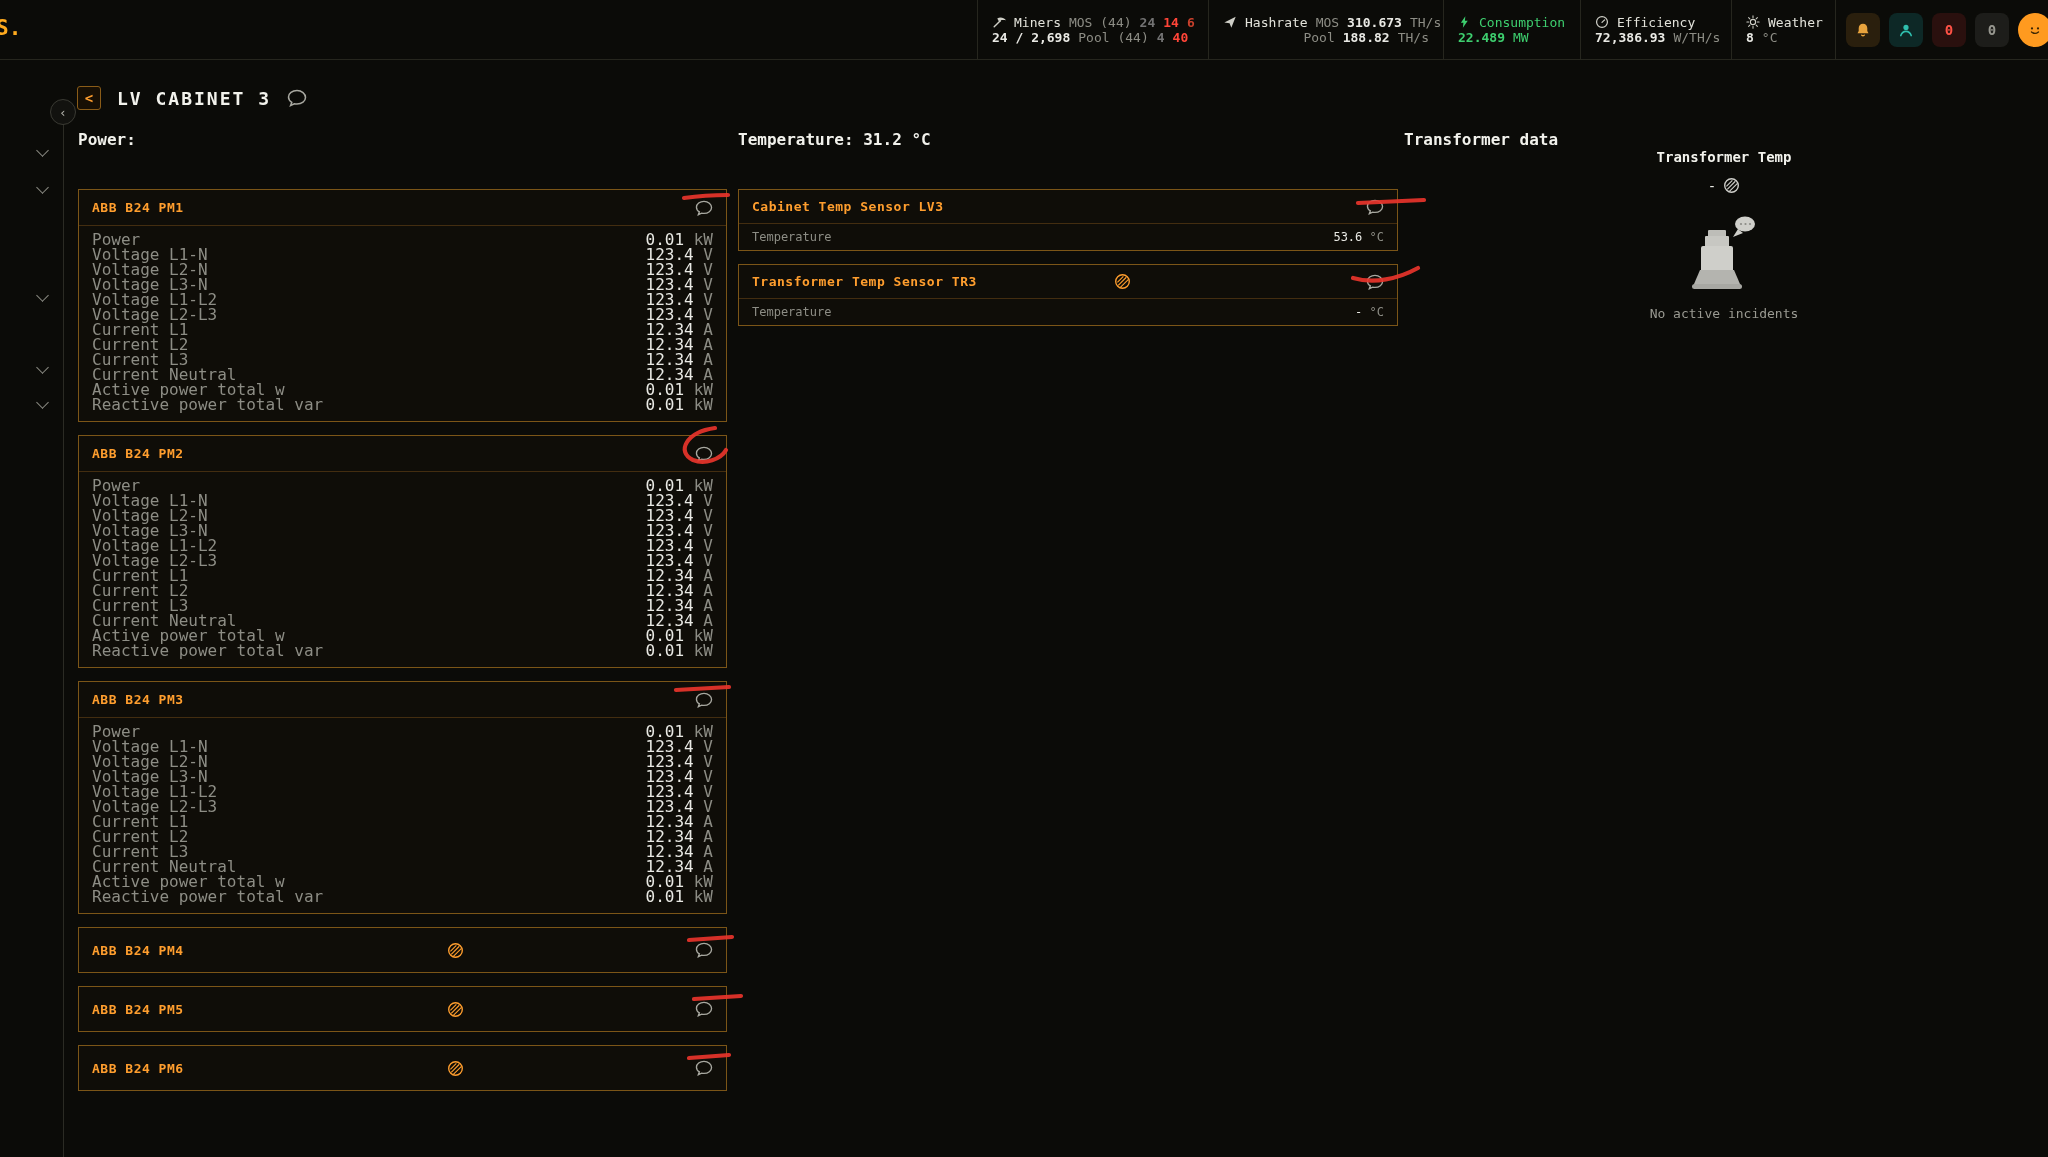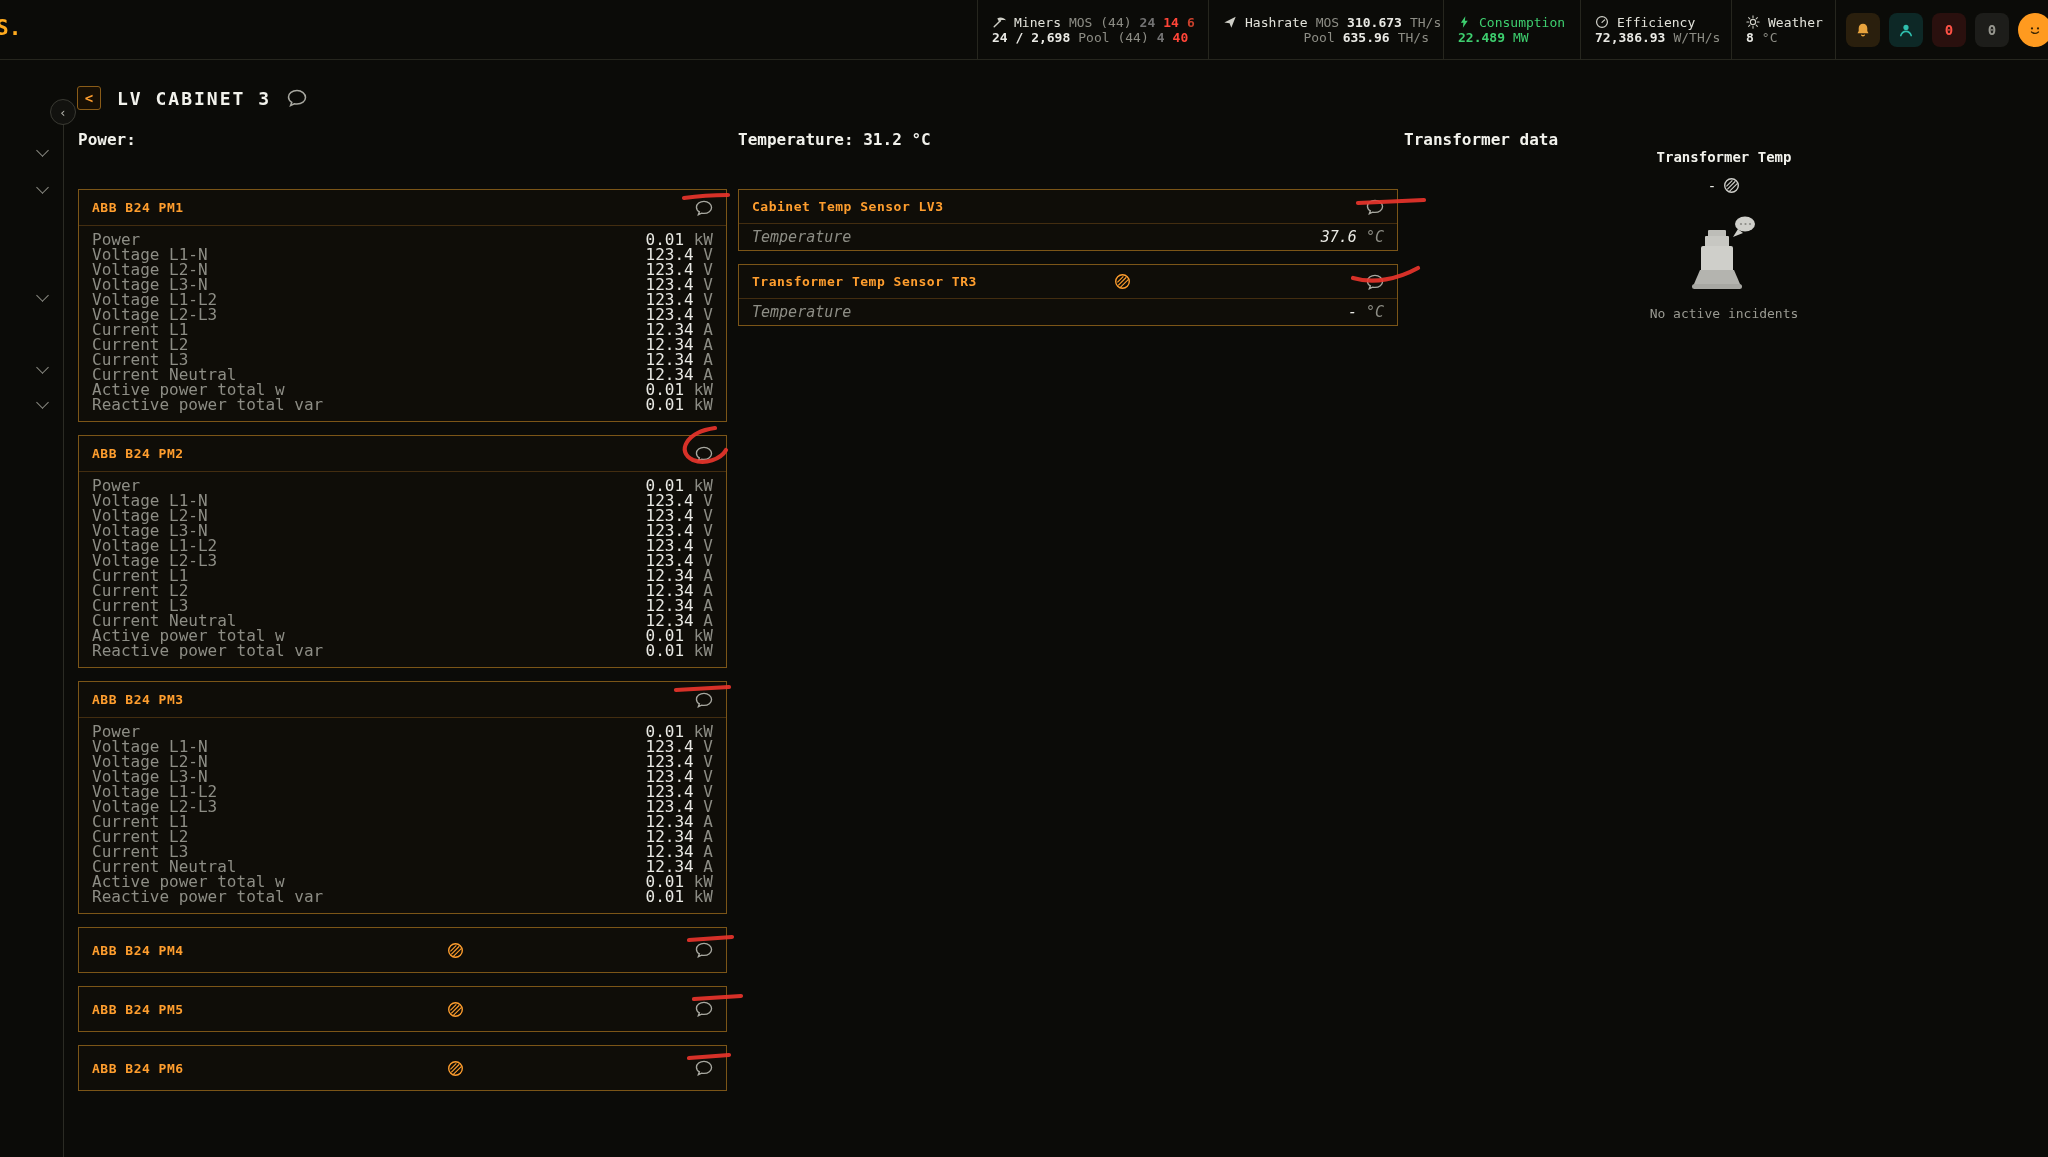--- a/index.html
+++ b/index.html
@@ -94,21 +94,21 @@
   .bubble-icon { grid-column:4; display:flex; color:#a8a8a0; cursor:pointer; }
 
   .panel-rows { padding:6px 13px 9px; }
   .m-row { display:flex; justify-content:space-between; height:15px; line-height:15px; font-size:16px; }
   .m-label { color:#8d8d85; }
   .m-value .v { color:#e9e9e4; }
   .m-value .u { color:#8d8d85; }
 
   .temp .panel-header { height:34px; }
   .temp .panel-rows { padding:0 13px; }
-  .temp .m-row { height:26px; line-height:26px; font-size:15px;font-style:italic; }
+  .temp .m-row { height:26px; line-height:26px; font-size:12px; }
 
   
   .t-temp-label { text-align:center; font-size:14px; font-weight:bold; color:#f2f2ec; }
   .t-temp-value { margin-top:12px; display:flex; align-items:center; justify-content:center; gap:7px; font-size:14px; }
   .warn-gray { color:#cfcfca; display:flex; }
   .t-warn-heading { margin-top:42px; font-size:16px; font-weight:bold; color:#f2f2ec; }
   .t-illustration { margin-top:14px; display:flex; justify-content:center; }
   .t-noinc { margin-top:6px; text-align:center; color:#9a9a92; font-size:13px; }
 
   
@@ -150,21 +150,21 @@
               <path d="M1.5 8.5L14.5 2 9.5 14.5 7.5 9.5z" fill="#cfcfc7"></path>
             </svg>
         </span>
         <span class="lbl">Hashrate</span>
         <span class="r dim">MOS</span>
         <span class="bold">310.673</span>
         <span class="dim">TH/s</span>
       </div>
       <div class="line">
         <span class="r dim">Pool</span>
-        <span class="bold">635.96</span>
+        <span class="bold">188.82</span>
         <span class="dim">TH/s</span>
       </div>
     </div>
 
     <div class="stat-group g-cons">
       <div class="line">
         <span class="hicon">
           <svg width="13" height="14" viewBox="0 0 16 16">
               <path d="M9 1L3.5 9h3.2L6 15l6-8.5H8.5z" fill="#3ecf6f"></path>
             </svg>
@@ -506,21 +506,21 @@
             <span class="panel-title">Cabinet Temp Sensor LV3</span>
             <span class="bubble-icon">
               <svg width="18" height="16" viewBox="0 0 20 18">
                 <path d="M10 1.5c-4.7 0-8.5 2.9-8.5 6.6 0 2.1 1.3 4 3.3 5.2l-1.2 3.2 3.8-1.7c.8.2 1.7.3 2.6.3 4.7 0 8.5-2.9 8.5-6.6S14.7 1.5 10 1.5z" fill="none" stroke="currentColor" stroke-width="1.5"></path>
               </svg>
             </span>
           </div>
           <div class="panel-rows">
             <div class="m-row">
               <span class="m-label">Temperature</span>
-              <span class="m-value"><span class="v">37.6</span><span class="u"> °C</span></span>
+              <span class="m-value"><span class="v">53.6</span><span class="u"> °C</span></span>
             </div>
           </div>
         </section>
         <section class="panel temp">
           <div class="panel-header">
             <span class="panel-title">Transformer Temp Sensor TR3</span>
             <span class="warn-icon">
               <svg width="17" height="17" viewBox="0 0 20 20">
                 <circle cx="10" cy="10" r="8" fill="none" stroke="currentColor" stroke-width="1.6"></circle>
                 <path d="M5 14.5L14.5 5M7.5 17L17 7.5M4 11L11 4" stroke="currentColor" stroke-width="1.3" fill="none"></path>

